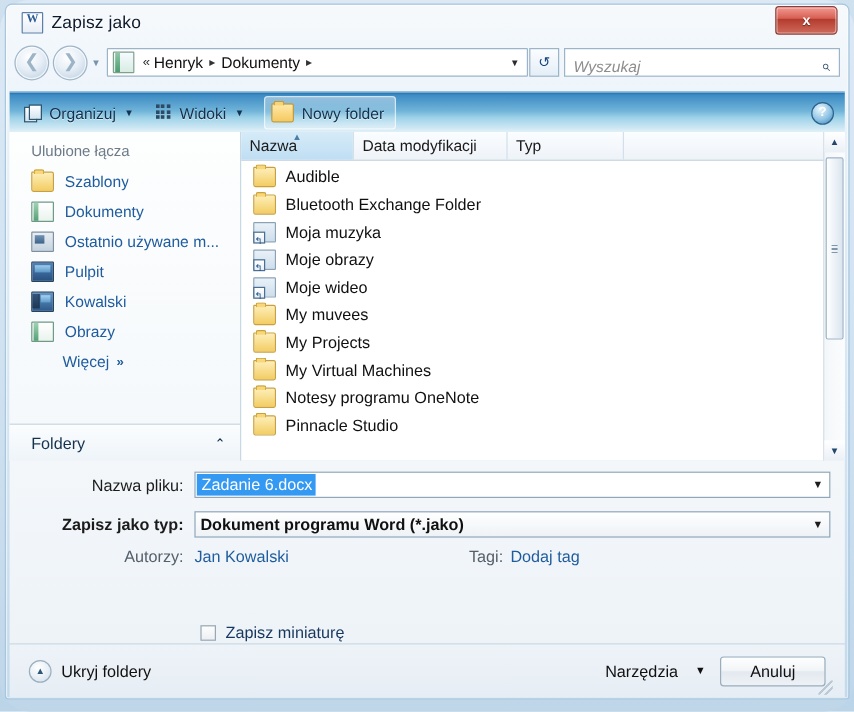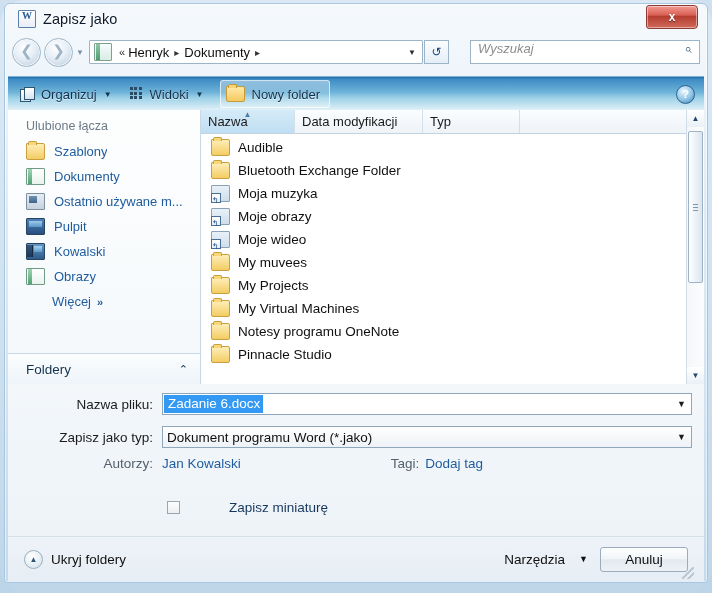--- a/index.html
+++ b/index.html
@@ -152,25 +152,25 @@
     box-sizing: border-box;
     border: 1px solid #9cb4c8;
     background: linear-gradient(180deg,#fbfdff 0%, #e4eef7 100%);
     display: flex; align-items: center; justify-content: center;
     font-size: 12px; color: #17467d;
     cursor: pointer;
   }
   #searchbox {
     width: 230px; height: 24px;
     flex: none;
-    margin-left: 21px; margin-right: 4px;
+    margin-left: 4px; margin-right: 4px;
     box-sizing: border-box;
     border: 1px solid #9cb4c8;
     background: #ffffff;
-    display: flex; align-items: flex-start;
+    display: flex; align-items: flex-end;
     cursor: text;
   }
   #search-input-text {
     flex: 1 1 auto;
     font-size: 13px;
     font-style: italic;
     color: #8d8d8d;
     padding-left: 7px;
   }
   #search-icon {
@@ -490,21 +490,21 @@
 
   
   #formarea {
     position: absolute;
     left: 8px; top: 384px;
     width: 696px; height: 152px;
     background: linear-gradient(180deg,#f3f7fa 0%, #eef3f8 100%);
   }
   .form-row { position: absolute; display: flex; align-items: center; }
   #row-filename { left: 0; top: 9px; width: 696px; height: 22px; }
-  #row-filetype { left: 0; top: 36px; width: 696px; height: 34px; }
+  #row-filetype { left: 0; top: 36px; width: 696px; height: 34px; font-weight: bold; }
   .form-label {
     width: 154px; flex: none;
     text-align: right;
     padding-right: 9px;
     font-size: 13.5px; color: #1b1b1b;
     box-sizing: border-box;
   }
   .combo {
     flex: 1 1 auto;
     height: 22px;
@@ -551,22 +551,22 @@
     font-size: 13.5px; color: #55606a; box-sizing: border-box;
   }
   #authors-value { font-size: 13.5px; color: #1f5c9e; cursor: pointer; }
   #tags-label {
     margin-left: 150px;
     font-size: 13.5px; color: #55606a;
   }
   #tags-value { font-size: 13.5px; color: #1f5c9e; margin-left: 6px; cursor: pointer; }
   #row-thumb {
     position: absolute;
-    left: 0; top: 112px; width: 696px; height: 22px;
-    display: flex; align-items: center; gap: 41px;
+    left: 0; top: 132px; width: 696px; height: 22px;
+    display: flex; align-items: center;
   }
   #thumb-check {
     width: 13px; height: 13px;
     margin-left: 159px; margin-right: 8px;
     box-sizing: border-box;
     border: 1px solid #9aa7b2;
     background: linear-gradient(180deg,#fdfdfd 0%, #eceff2 100%);
     cursor: pointer;
     flex: none;
   }

